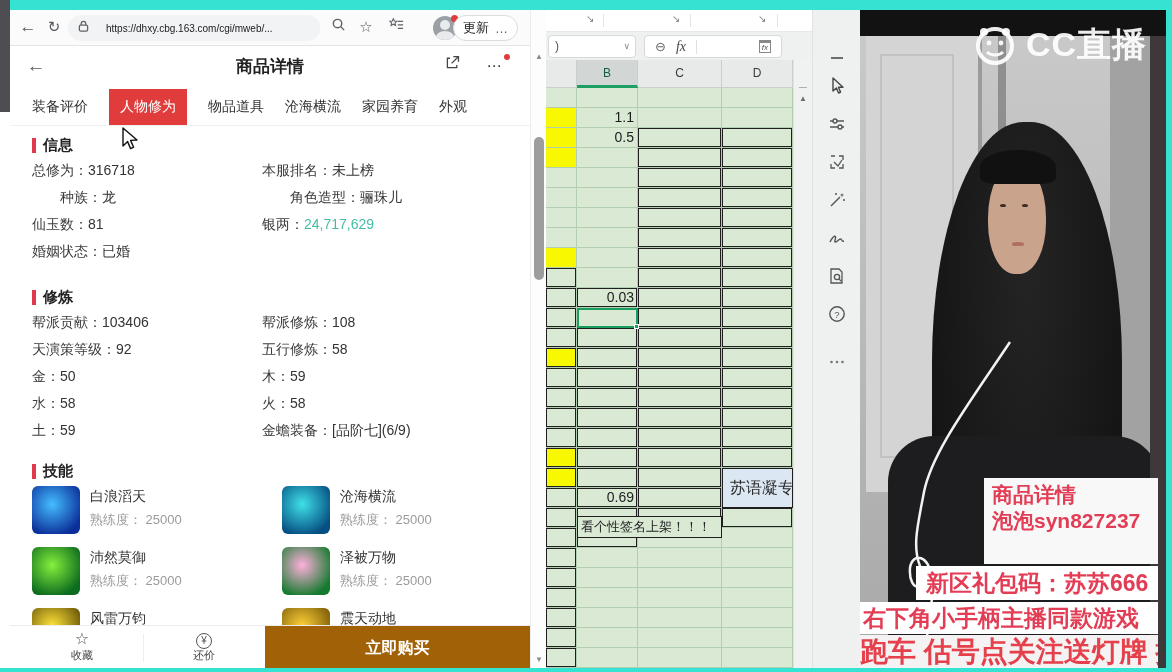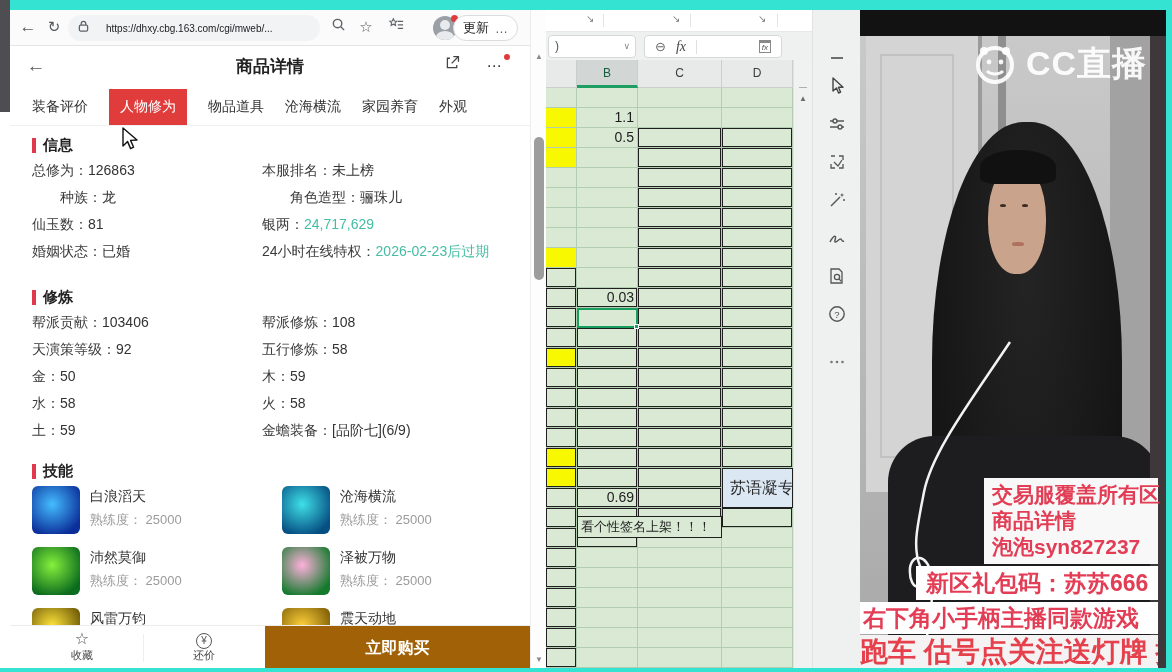--- a/index.html
+++ b/index.html
@@ -99,21 +99,21 @@
   .framebar{position:absolute;left:138px;top:0;width:8px;height:632px;background:#8f8f8f;}
   .rshade{position:absolute;right:0;top:0;width:16px;height:632px;background:#3f383a;}
   .wallshade{position:absolute;left:250px;top:0;width:42px;height:632px;background:#a2a2a2;}
   .hair{position:absolute;left:72px;top:86px;width:190px;height:500px;background:radial-gradient(ellipse at 50% 30%,#242424,#101010);border-radius:48% 48% 30% 30%;}
   .face{position:absolute;left:128px;top:126px;width:58px;height:112px;background:#c9a38b;border-radius:50% 50% 46% 46%;}
   .fringe{position:absolute;left:120px;top:114px;width:76px;height:34px;background:#111;border-radius:50% 50% 20% 20%;}
   .eye{position:absolute;width:6px;height:3px;border-radius:50%;background:#3a2b24;}
   .mouth{position:absolute;left:152px;top:206px;width:12px;height:4px;border-radius:40%;background:#b0705f;}
   .body-jkt{position:absolute;left:28px;top:400px;width:272px;height:232px;background:#1d1d20;border-radius:46px 46px 0 0;}
   .wire-svg{position:absolute;left:0;top:26px;width:306px;height:632px;}
-  .cclogo{position:absolute;left:112px;top:31px;display:flex;align-items:flex-start;gap:8px;color:rgba(255,255,255,.92);}
+  .cclogo{position:absolute;left:112px;top:12px;display:flex;align-items:flex-start;gap:8px;color:rgba(255,255,255,.92);}
   .cclogo .txt{font-size:34px;font-weight:bold;letter-spacing:1px;}
   .promo-box{position:absolute;left:124px;top:468px;width:174px;height:86px;background:rgba(255,255,255,.97);padding:4px 8px;}
   .promo-box p{margin:0;font-size:21px;line-height:26px;font-weight:bold;color:var(--ovred,#e23d55);white-space:nowrap;}
   .gift-line{position:absolute;left:56px;top:556px;width:242px;height:34px;background:#fff;font-size:23px;line-height:34px;font-weight:bold;color:var(--ovred,#e23d55);padding-left:10px;white-space:nowrap;overflow:hidden;}
   .pad-line{position:absolute;left:0px;top:592px;width:298px;height:32px;background:#fff;font-size:23px;line-height:32px;font-weight:bold;color:var(--ovred,#e23d55);padding-left:3px;white-space:nowrap;overflow:hidden;}
   .bottom-line{position:absolute;left:0px;top:625px;width:298px;height:33px;background:#f4f2f2;font-size:28px;line-height:33px;font-weight:bold;color:#e5404b;white-space:nowrap;overflow:hidden;}
 
   .mouse-cursor{position:absolute;left:118px;top:126px;z-index:20;}
 </style>
 </head>
@@ -172,34 +172,33 @@
         <div class="tab">家园养育</div>
         <div class="tab">外观</div>
       </div>
 
     <div class="sec-title" style="left:22px;top:126px;">
       <span class="sec-bar"></span>
       <span>信息</span>
     </div>
     <div class="kv-rows" style="top:146px;height:110px;">
         <div class="kv-row" style="top: 6px;">
-          <div class="kv left"><span class="kv-label">总修为：</span><span class="kv-value">126863</span></div>
+          <div class="kv left"><span class="kv-label">总修为：</span><span class="kv-value">316718</span></div>
           <div class="kv right"><span class="kv-label">本服排名：</span><span class="kv-value">未上榜</span></div>
         </div>
         <div class="kv-row" style="top: 33px; margin-left: 28px;">
           <div class="kv left"><span class="kv-label">种族：</span><span class="kv-value">龙</span></div>
           <div class="kv right"><span class="kv-label">角色造型：</span><span class="kv-value">骊珠儿</span></div>
         </div>
         <div class="kv-row" style="top: 60px;">
           <div class="kv left"><span class="kv-label">仙玉数：</span><span class="kv-value">81</span></div>
           <div class="kv right"><span class="kv-label">银两：</span><span class="kv-value teal">24,717,629</span></div>
         </div>
         <div class="kv-row" style="top: 87px;">
           <div class="kv left"><span class="kv-label">婚姻状态：</span><span class="kv-value">已婚</span></div>
-          <div class="kv right"><span class="kv-label">24小时在线特权：</span><span class="kv-value teal">2026-02-23后过期</span></div>
         </div>
       </div>
 
     <div class="sec-title" style="left:22px;top:278px;">
       <span class="sec-bar"></span>
       <span>修炼</span>
     </div>
     <div class="kv-rows" style="top:298px;height:140px;">
         <div class="kv-row" style="top: 6px;">
           <div class="kv left"><span class="kv-label">帮派贡献：</span><span class="kv-value">103406</span></div>
@@ -504,21 +503,20 @@
         <circle cx="23" cy="24" r="17" fill="none" stroke="rgba(255,255,255,.92)" stroke-width="4"></circle>
         <circle cx="12" cy="10" r="4" fill="rgba(255,255,255,.92)"></circle>
         <circle cx="34" cy="10" r="4" fill="rgba(255,255,255,.92)"></circle>
         <circle cx="17" cy="21" r="2.4" fill="rgba(255,255,255,.92)"></circle>
         <circle cx="29" cy="21" r="2.4" fill="rgba(255,255,255,.92)"></circle>
         <path d="M15 30c4 4 12 4 16 0" fill="none" stroke="rgba(255,255,255,.92)" stroke-width="3"></path>
       </svg>
       <span class="txt">CC直播</span>
     </div>
     <div class="promo-box">
-        <p>交易服覆盖所有区</p>
         <p>商品详情</p>
         <p>泡泡syn827237</p>
       </div>
     <div class="gift-line">新区礼包码：苏苏666</div>
     <div class="pad-line">右下角小手柄主播同款游戏</div>
     <div class="bottom-line">跑车  估号点关注送灯牌 插队</div>
   </div>
 
 </div>
 

